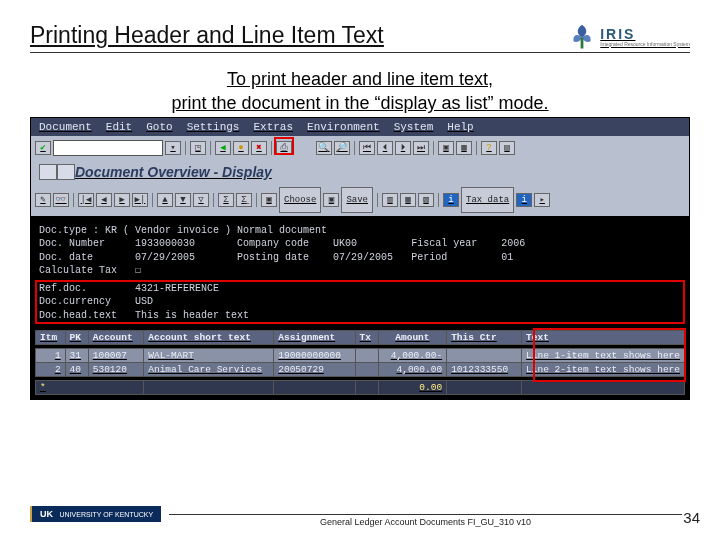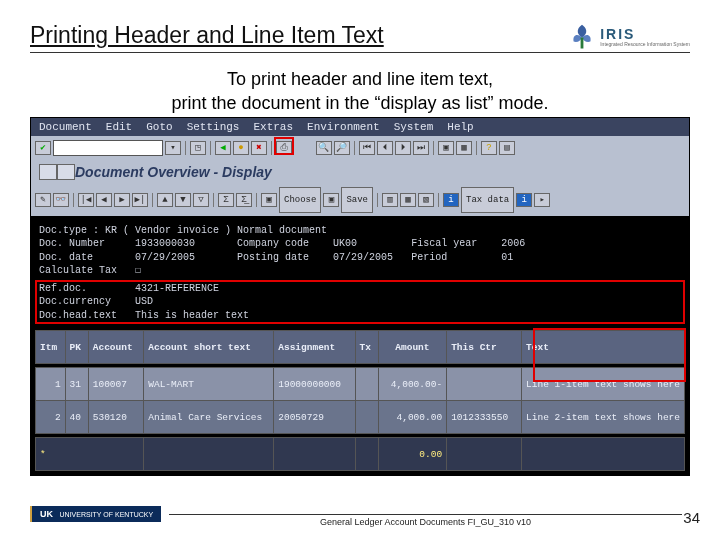--- a/index.html
+++ b/index.html
@@ -1,17 +1,17 @@
 <!DOCTYPE html>
 <html><head>
 <meta charset="utf-8">
 <style>
   * { box-sizing: border-box; }
   body { margin: 0; font-family: Arial, sans-serif; background: #fff; width: 720px; height: 540px; position: relative; overflow: hidden; }
-  .slide { padding: 22px 30px 0 30px; }
+  .slide { padding: 22px 30px 0 30px; text-decoration: underline; }
   .title-row { display: flex; align-items: flex-start; justify-content: space-between; border-bottom: 1px solid #333; padding-bottom: 2px; margin-bottom: 14px; }
   .title { font-size: 23px; text-decoration: underline; color: #111; }
   .logo { display: flex; align-items: center; gap: 4px; }
   .logo-text { font-size: 14px; color: #2a5a7a; font-weight: bold; letter-spacing: 2px; }
   .logo-sub { font-size: 5px; color: #666; line-height: 1; }
   .subtitle { text-align: center; font-size: 18px; line-height: 1.35; margin-bottom: 1px; }
   .sap { border: 1px solid #000; background: #000; font-family: "Courier New", monospace; font-size: 10px; color: #cfd4e0; }
   .sap-menu { background: #3a4460; padding: 3px 8px; display: flex; gap: 14px; font-size: 11px; }
   .sap-menu span { color: #e0e4f0; }
   .sap-tool1 { background: #b8c0d0; padding: 3px 4px; display: flex; align-items: center; gap: 2px; }
@@ -23,21 +23,21 @@
   .yellow { color: #c90; }
   .header2 { background: #b8c0d0; padding: 4px 8px; display: flex; align-items: center; }
   .header2-title { font-family: Arial; font-size: 14px; font-weight: bold; font-style: italic; color: #2b3b60; }
   .h2-ico { width: 18px; height: 16px; background: #d8dce8; border: 1px solid #666; }
   .sap-tool2 { background: #b8c0d0; padding: 3px 4px; display: flex; align-items: center; gap: 2px; flex-wrap: nowrap; }
   .tool-txt { background: #c8ccd8; border: 1px solid #666; padding: 0 4px; height: 26px; font-size: 9px; color: #222; display: inline-flex; align-items: center; }
   .content { background: #000; padding: 6px 4px 4px 4px; }
   .data-block { background: #000; color: #d0d4e0; white-space: pre; font-size: 10px; line-height: 1.35; padding: 2px 4px 1px 4px; }
   .hl-red { border: 2px solid #e00000; padding: 0 2px; margin: 1px 0; }
   .tbl { width: 100%; border-collapse: collapse; margin-top: 6px; }
-  .tbl th, .tbl td { border: 1px solid #555; background: #6a748c; color: #eaeef8; font-size: 9.5px; padding: 1px 4px; text-align: left; height: 33px; white-space: nowrap; }
+  .tbl th, .tbl td { border: 1px solid #555; background: #6a748c; color: #eaeef8; font-size: 9.5px; padding: 1px 4px; text-align: left; height: 14px; white-space: nowrap; }
   .tbl th { background: #5a6480; }
   .tbl td.num { text-align: right; }
   .tbl td.lite { background: #8a92a8; }
   .tbl .text-cell { position: relative; }
   .red-box-table { position: absolute; border: 2px solid #e00000; pointer-events: none; }
   .totrow td { background: #303850; color: #ffec80; }
   .footer { position: absolute; bottom: 18px; left: 30px; right: 30px; display: flex; align-items: center; }
   .uk-logo { background: #0b2b5a; color: #fff; font-size: 9px; padding: 3px 8px; font-weight: bold; border-left: 2px solid #cfa040; }
   .footer-line { flex: 1; border-top: 1px solid #333; margin: 0 8px; position: relative; }
   .footer-text { font-size: 9px; color: #222; position: absolute; left: 50%; transform: translateX(-50%); top: 2px; white-space: nowrap; }

